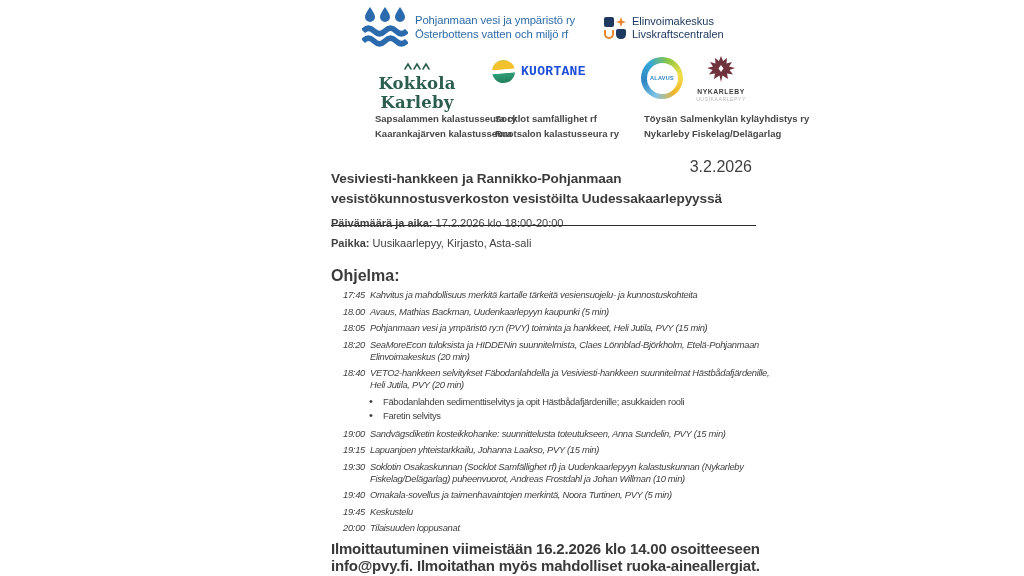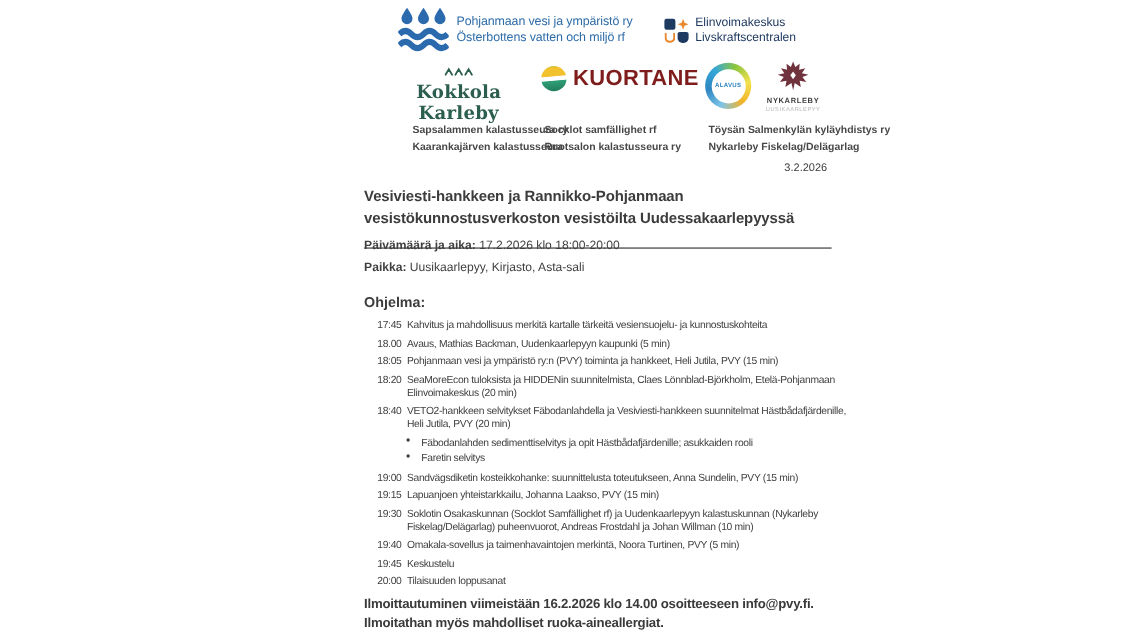--- a/index.html
+++ b/index.html
@@ -17,54 +17,54 @@
   .elin-c3 { width:10px; height:9px; border:2.5px solid #e8882f; border-top:none; border-radius:0 0 7px 7px; margin-top:1px; }
   .elin-c4 { background:#1f3a60; border-radius:2px 2px 45% 45%; }
   .elin-text { font-size:11px; line-height:13px; font-weight:normal; color:#1f3a60; }
 
   
   .kokkola { position:absolute; left:330px; top:56px; width:94px; text-align:center; color:#2c5e4f; }
   .kokkola-name { font-family:"DejaVu Serif","Liberation Serif",serif; font-weight:bold; font-size:16.5px; line-height:19px; letter-spacing:0.2px; }
   .kuortane { position:absolute; left:452px; top:60px; display:flex; align-items:center; gap:6px; }
   .kuortane-globe { width:23px; height:23px; border-radius:50%;
     background:linear-gradient(175deg,#8cc63f 0%,#f2c12e 10%,#f2c12e 40%,#ffffff 43%,#ffffff 56%,#2f9e77 59%,#1f7a58 100%); }
-  .kuortane-name { font-size:20px; font-weight:800; color:#7f1d1d; letter-spacing:0.3px; }
+  .kuortane-name { font-size:13px; font-weight:800; color:#1d4ed8; letter-spacing:0.3px;font-family:Liberation Mono, monospace; }
   .alavus { position:absolute; left:601px; top:57px; width:42px; height:42px; border-radius:50%;
     background:conic-gradient(from 200deg,#7dc4e8,#2e86c1,#35a7d8,#8cc63f,#f4e04d,#f0b429,#7dc4e8);
     display:flex; align-items:center; justify-content:center; }
   .alavus-inner { width:31px; height:31px; border-radius:50%; background:#ffffff; display:flex; align-items:center; justify-content:center; }
   .alavus-name { font-size:5.5px; font-weight:bold; color:#2e86c1; letter-spacing:0.3px; }
   .nykarleby { position:absolute; left:648px; top:56px; width:66px; text-align:center; }
   .nyk-name { font-size:6.8px; font-weight:bold; color:#3f3f3f; letter-spacing:0.6px; margin-top:2px; }
   .nyk-sub { font-size:5.2px; color:#b8b8b8; letter-spacing:0.5px; margin-top:1px; }
 
   
   .orgs-col { position:absolute; top:111px; font-size:9.5px; font-weight:600; line-height:15px; color:#474747; }
   .orgs-1 { left:335px; } .orgs-2 { left:455px; } .orgs-3 { left:604px; }
 
   
-  .doc-date { position:absolute; left:630px; top:147px; width:82px; text-align:right; font-size:10px; }
+  .doc-date { position:absolute; left:630px; top:158px; width:82px; text-align:right; font-size:16px; }
   .doc-title { position:absolute; left:291px; top:169px; width:425px; font-size:13.6px; font-weight:bold; color:#3c3c3c;
     line-height:20px; letter-spacing:-0.1px; border-bottom:1.5px solid #2b2b2b; padding-bottom:16px; }
   .doc-title div { white-space:nowrap; }
   .details { position:absolute; left:291px; top:217px; width:445px; font-size:11px; }
   .detail-row { margin-bottom:7px; line-height:13px; }
   .detail-label { font-weight:bold; }
 
   
-  .program-heading { position:absolute; left:291px; top:267px; font-size:13px; font-weight:bold; color:#3c3c3c; }
+  .program-heading { position:absolute; left:291px; top:267px; font-size:16px; font-weight:bold; color:#3c3c3c; }
   .program { position:absolute; left:303px; top:289px; width:438px; font-size:9.4px; letter-spacing:-0.3px; }
-  .prog-item { position:relative; padding-left:27px; line-height:12px; margin-bottom:4.5px; }
+  .prog-item { position:relative; padding-left:27px; line-height:12px; margin-bottom:4.5px;font-style:italic; }
   .prog-time { position:absolute; left:0; top:0; }
   .prog-bullet { position:relative; padding-left:40px; line-height:12px; margin:2px 0; }
   .prog-bullet::before { content:"•"; position:absolute; left:26px; top:-1px; font-size:11px; }
   .bullet-group { margin-bottom:6px; }
 
   
-  .doc-footer { position:absolute; left:291px; top:541px; width:462px; font-size:12px; font-weight:bold;
+  .doc-footer { position:absolute; left:291px; top:541px; width:462px; font-size:15px; font-weight:bold;
     line-height:16.5px; letter-spacing:-0.2px; color:#3a3a3a; }
 </style>
 </head>
 <body>
 
 <div class="stage">
 
   <div class="pvy-group">
     <svg width="46" height="40" viewBox="0 0 46 40">
       <g fill="#2a6aad">

